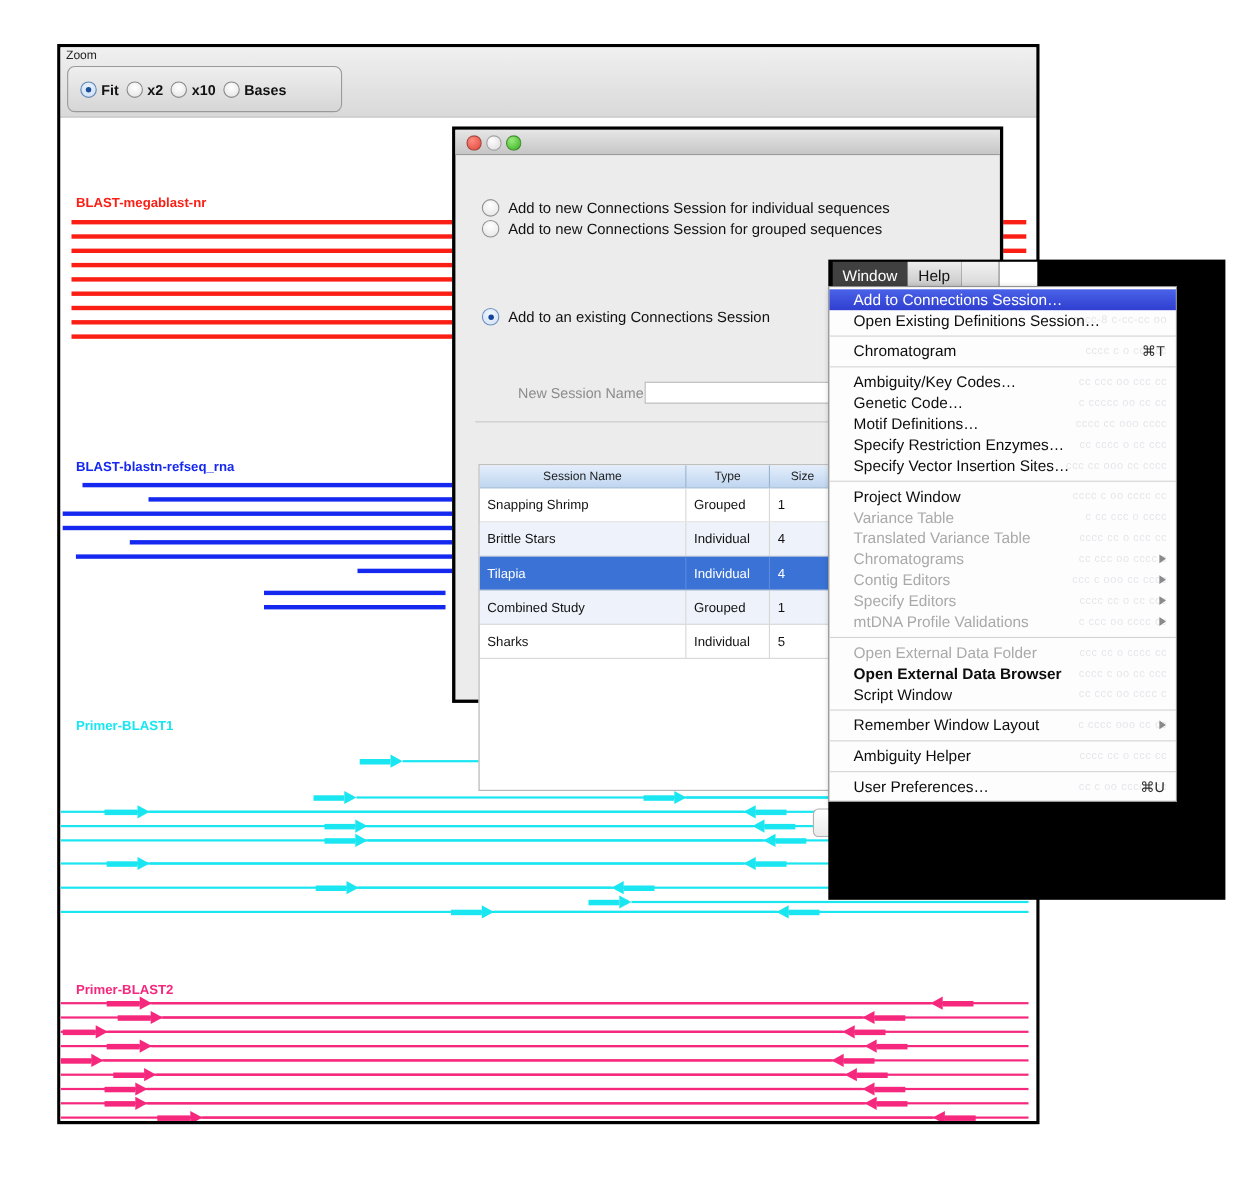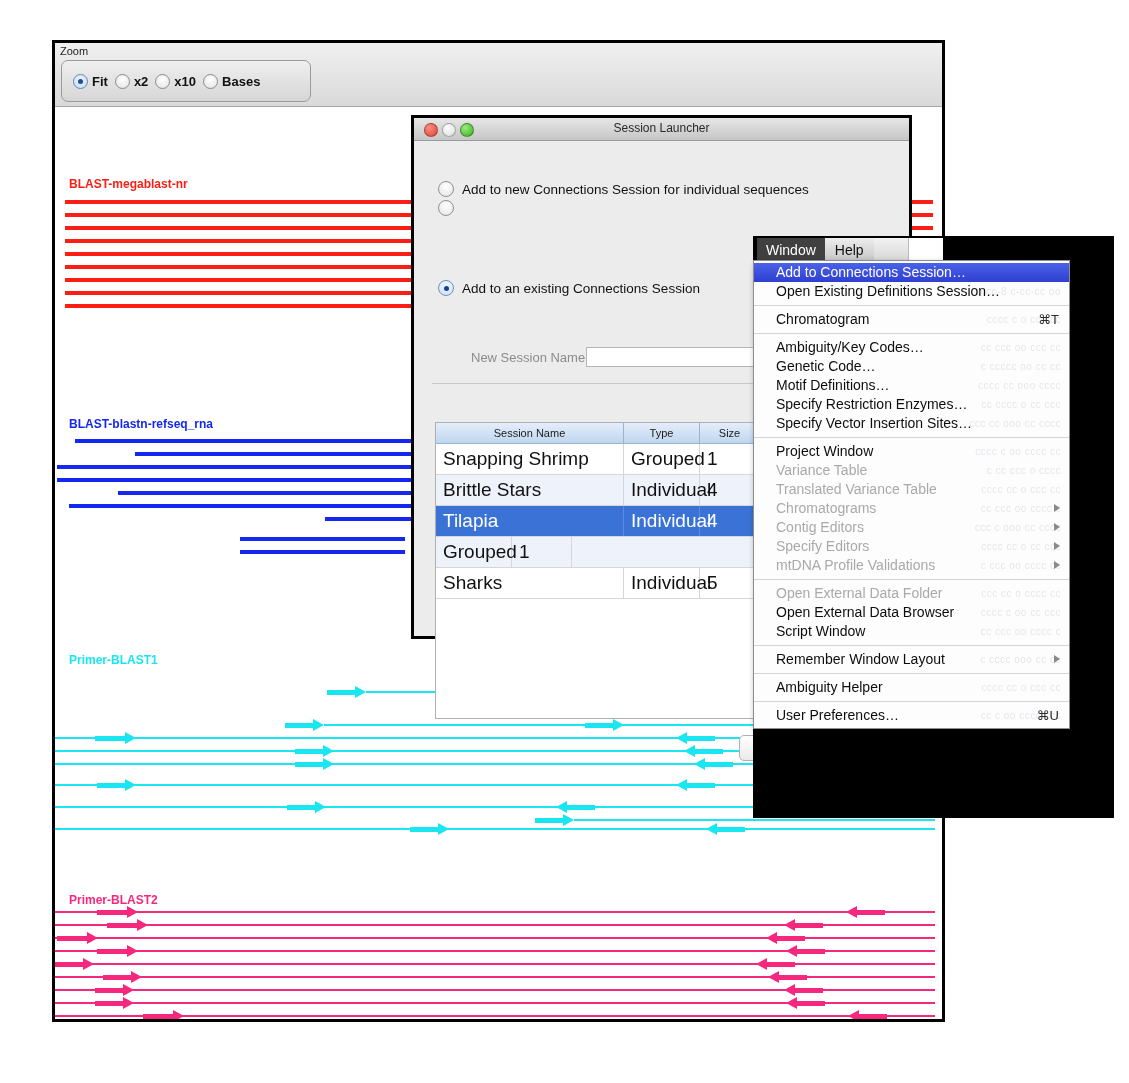--- a/index.html
+++ b/index.html
@@ -51,21 +51,21 @@
   #new-name-label{position:absolute;left:57px;top:209px;font-size:13px;color:#8c8c8c;}
   #new-name-input{position:absolute;left:172px;top:206px;width:305px;height:20px;background:#fff;
     border:1px solid #b6b6b6;box-sizing:border-box;}
   #dlg-sep{position:absolute;left:18px;top:242px;width:465px;height:1px;background:#c9c9c9;}
   #sess-table{position:absolute;left:21px;top:281px;width:460px;height:297px;
     background:#fff;border:1px solid #b0b0b0;box-sizing:border-box;overflow:hidden;}
   #tbl-head{display:flex;height:20px;background:linear-gradient(#e4eefb,#bfd6f0);
     border-bottom:1px solid #9bb4ce;font-size:11px;color:#1c1c1c;}
   #tbl-head .th{display:flex;align-items:center;justify-content:center;
      border-right:1px solid #9bb4ce;box-sizing:border-box;height:100%;}
-  .tr{display:flex;height:30px;font-size:19px;color:#111;border-bottom:1px solid #d6d6d6;}
+  .tr{display:flex;height:30px;font-size:12px;color:#111;border-bottom:1px solid #d6d6d6;}
   .tr .td{display:flex;align-items:center;padding-left:7px;box-sizing:border-box;
      border-right:1px solid #d6d6d6;height:100%;}
   .tr.alt{background:#eef3fb;}
   .tr.sel{background:#3a72d6;color:#fff;}
   .tr.sel .td{border-right-color:#5d8ade;}
   .col-name{width:188px;}.col-type{width:76px;}.col-size{width:60px;}
   #dlg-button{position:absolute;left:325px;top:594px;width:46px;height:26px;border-radius:5px;
     background:linear-gradient(#ffffff,#eaeaea);border:1px solid #b0b0b0;box-sizing:border-box;}
 
   
@@ -255,32 +255,32 @@
         <div class="aline" style="left: 0px; top: 908px; width: 793px; background: rgb(245, 40, 125);"></div>
       </div>
   </div>
 </div>
 
 <div id="session-dialog">
   <div id="dlg-titlebar">
     <span class="tl-dot" id="dot-close"></span>
     <span class="tl-dot" id="dot-min"></span>
     <span class="tl-dot" id="dot-max"></span>
-    <div id="dlg-title">Session Launcher</div>
   </div>
 
   <div id="dlg-body">
 
     <div class="dlg-radio-row" style="left:24px;top:40px;">
       <span class="rbig"></span>
       <span>Add to new Connections Session for individual sequences</span>
     </div>
 
     <div class="dlg-radio-row" style="left:24px;top:59px;">
       <span class="rbig"></span>
+      <span>Add to new Connections Session for grouped sequences</span>
     </div>
 
     <div id="new-name-label">New Session Name:</div>
     <input id="new-name-input" type="text" placeholder="" style="">
 
     <div id="dlg-sep"></div>
 
     <div class="dlg-radio-row" style="left:24px;top:139px;">
       <span class="rbig on"></span>
       <span>Add to an existing Connections Session</span>
@@ -302,20 +302,21 @@
             <div class="td col-name">Brittle Stars</div>
             <div class="td col-type">Individual</div>
             <div class="td col-size">4</div>
           </div>
           <div class="tr sel">
             <div class="td col-name">Tilapia</div>
             <div class="td col-type">Individual</div>
             <div class="td col-size">4</div>
           </div>
           <div class="tr alt">
+            <div class="td col-name">Combined Study</div>
             <div class="td col-type">Grouped</div>
             <div class="td col-size">1</div>
           </div>
           <div class="tr">
             <div class="td col-name">Sharks</div>
             <div class="td col-type">Individual</div>
             <div class="td col-size">5</div>
           </div>
         </div>
     </div>
@@ -347,21 +348,21 @@
     <div class="msep"></div>
     <div class="mi"><span class="ghost">cccc c oo cccc cc</span><span style="position: relative;">Project Window</span></div>
     <div class="mi dim"><span class="ghost">c cc ccc o cccc</span><span style="position: relative;">Variance Table</span></div>
     <div class="mi dim"><span class="ghost">cccc cc o ccc cc</span><span style="position: relative;">Translated Variance Table</span></div>
     <div class="mi dim"><span class="ghost">cc ccc oo cccc c</span><span style="position: relative;">Chromatograms</span><span class="arrow"></span></div>
     <div class="mi dim"><span class="ghost">ccc c ooo cc cccc</span><span style="position: relative;">Contig Editors</span><span class="arrow"></span></div>
     <div class="mi dim"><span class="ghost">cccc cc o cc ccc</span><span style="position: relative;">Specify Editors</span><span class="arrow"></span></div>
     <div class="mi dim"><span class="ghost">c ccc oo cccc cc</span><span style="position: relative;">mtDNA Profile Validations</span><span class="arrow"></span></div>
     <div class="msep"></div>
     <div class="mi dim"><span class="ghost">ccc cc o cccc cc</span><span style="position: relative;">Open External Data Folder</span></div>
-    <div class="mi"><span class="ghost">cccc c oo cc ccc</span><span style="position: relative;">Open External Data Browser</span></div>
+    <div class="mi"><span class="ghost">cccc c oo cc ccc</span><span style="position: relative; font-weight: bold;">Open External Data Browser</span></div>
     <div class="mi"><span class="ghost">cc ccc oo cccc c</span><span style="position: relative;">Script Window</span></div>
     <div class="msep"></div>
     <div class="mi"><span class="ghost">c cccc ooo cc cc</span><span style="position: relative;">Remember Window Layout</span><span class="arrow"></span></div>
     <div class="msep"></div>
     <div class="mi"><span class="ghost">cccc cc o ccc cc</span><span style="position: relative;">Ambiguity Helper</span></div>
     <div class="msep"></div>
     <div class="mi"><span class="ghost">cc c oo cccc ccc</span><span style="position: relative;">User Preferences…</span><span class="key">⌘U</span></div>
   </div>
 
 </body></html>

